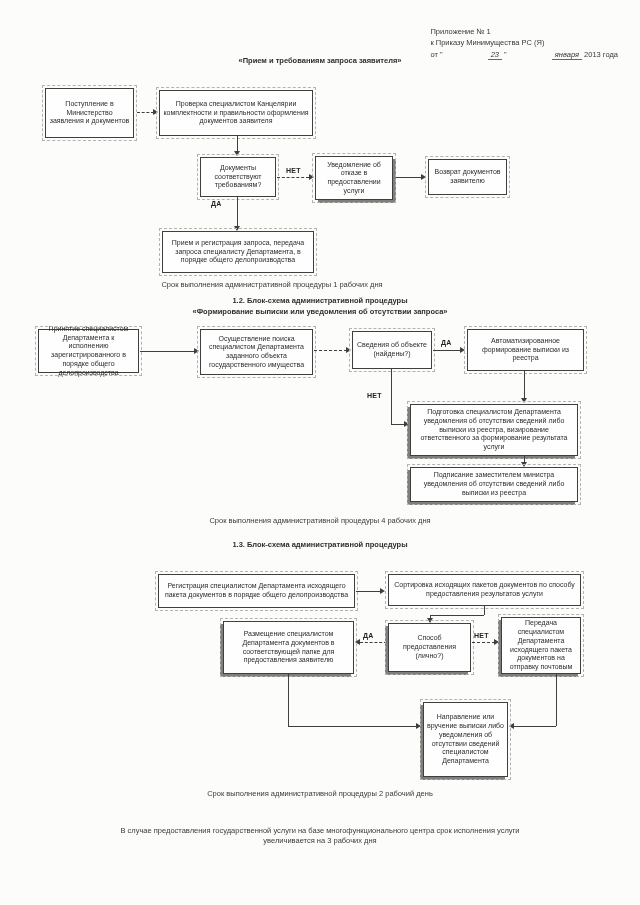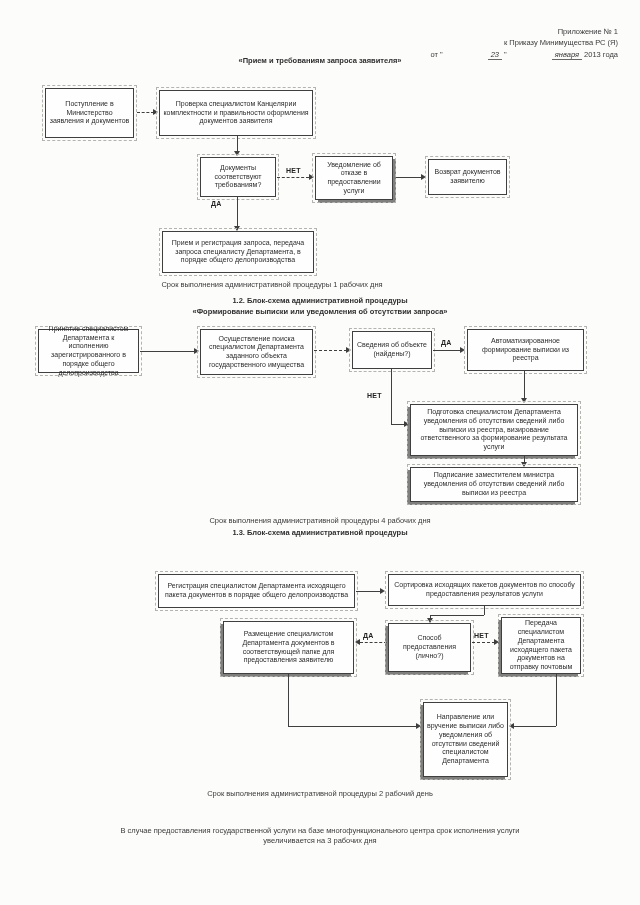--- a/index.html
+++ b/index.html
@@ -8,21 +8,21 @@
     background:#f3f3f1;
     font-family:"Liberation Sans",sans-serif;
     color:#333;
   }
   .page{
     position:relative;width:640px;height:905px;
     background:#fcfcfb;overflow:hidden;
   }
   .hdr{
     position:absolute;top:26px;right:22px;
-    font-size:7.5px;line-height:1.5;text-align:right;color:#3a3a3a;
+    font-size:7.5px;line-height:1.5;text-align:left;color:#3a3a3a;
   }
   .hand{
     font-style:italic;
     border-bottom:1px solid #666;
     padding:0 3px;
     color:#333;
     margin-left:43px;
   }
   .title{
     position:absolute;left:70px;width:500px;
@@ -126,21 +126,21 @@
   <div class="vl" style="left:524px;top:371px;height:28px"></div>
   <div class="arr-d" style="left:521px;top:398px"></div>
 
   <div class="node shadow-lb" style="left:410px;top:404px;width:168px;height:52px">Подготовка специалистом Департамента уведомления об отсутствии сведений либо выписки из реестра, визирование ответственного за формирование результата услуги</div>
   <div class="vl" style="left:524px;top:456px;height:7px"></div>
   <div class="arr-d" style="left:521px;top:462px"></div>
   <div class="node shadow-lb" style="left:410px;top:467px;width:168px;height:35px">Подписание заместителем министра уведомления об отсутствии сведений либо выписки из реестра</div>
 
   <div class="caption" style="left:70px;top:516px;width:500px">Срок выполнения административной процедуры 4 рабочих дня</div>
 
-  <div class="title" style="top:528px">
+  <div class="title" style="top:540px">
     <div>1.3. Блок-схема административной процедуры</div>
   </div>
 
   <div class="node" style="left:158px;top:574px;width:197px;height:34px">Регистрация специалистом Департамента исходящего пакета документов в порядке общего делопроизводства</div>
   <div class="hl" style="left:356px;top:591px;width:25px"></div>
   <div class="arr-r" style="left:380px;top:588px"></div>
   <div class="node" style="left:388px;top:574px;width:193px;height:32px">Сортировка исходящих пакетов документов по способу предоставления результатов услуги</div>
 
   <div class="vl" style="left:484px;top:606px;height:9px"></div>
   <div class="hl" style="left:430px;top:615px;width:54px"></div>

